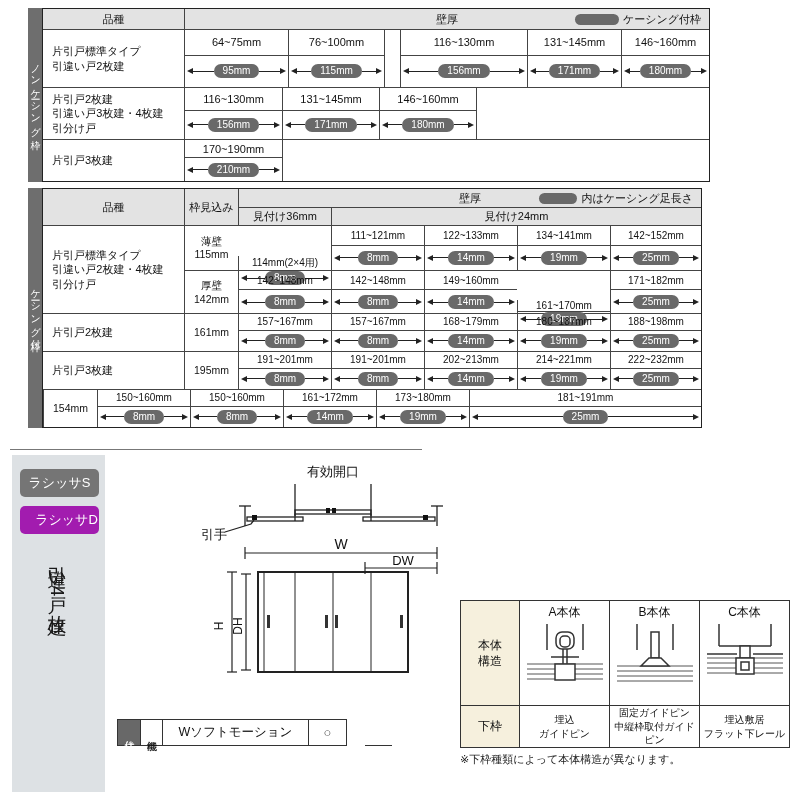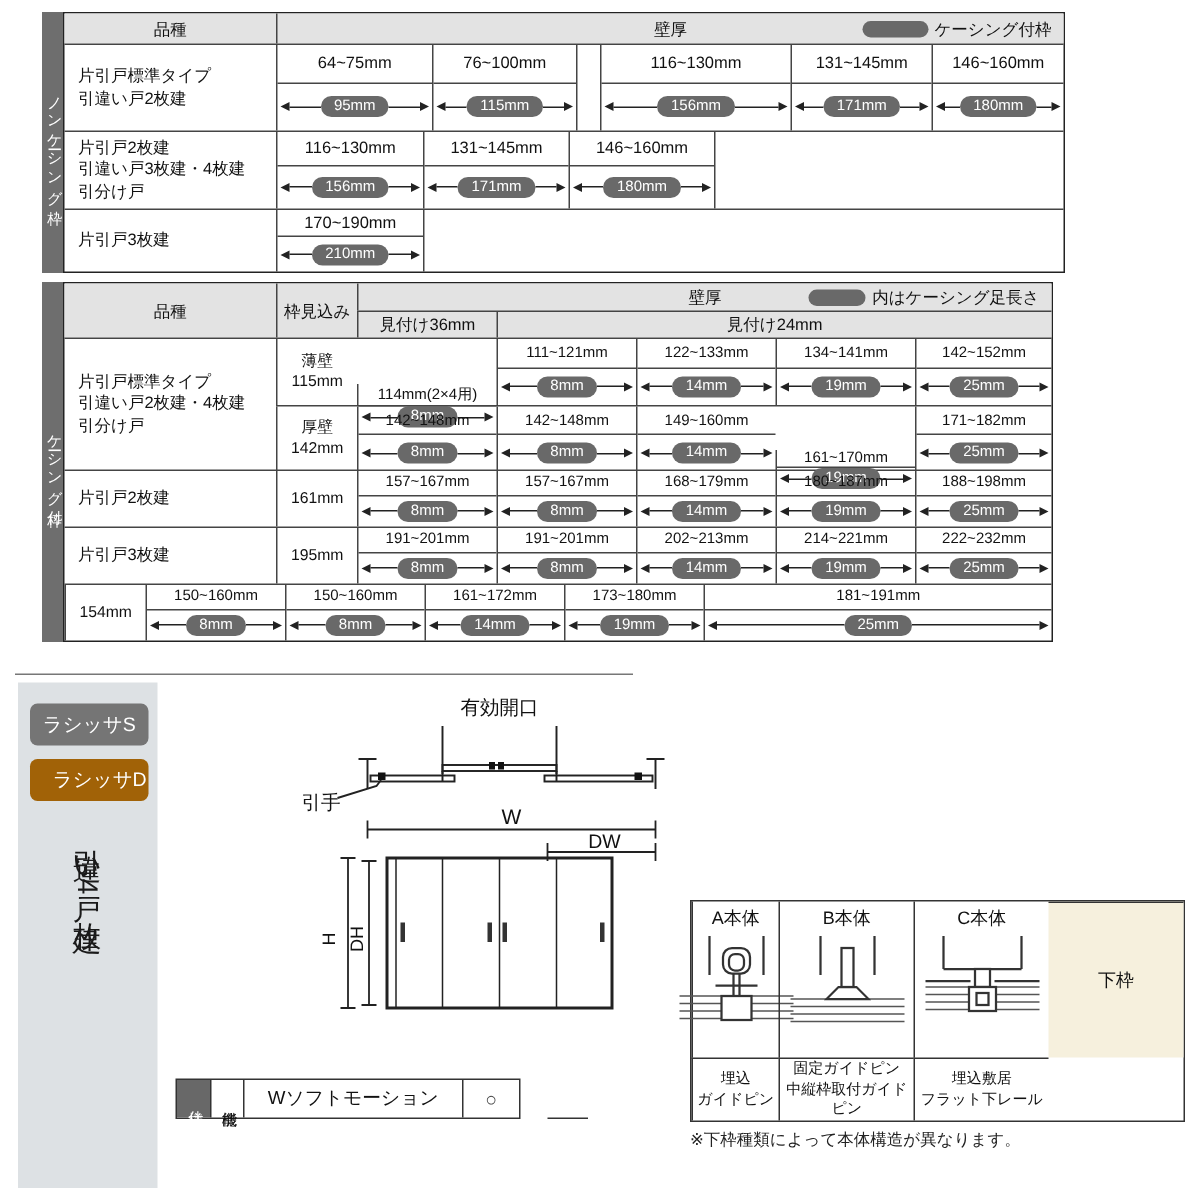--- a/index.html
+++ b/index.html
@@ -33,21 +33,21 @@
   .filler{flex:1;border-left:1px solid #444;}
   .spacer{width:16px;border-left:1px solid #444;}
   .notewrap{position:absolute;right:8px;top:0;bottom:0;display:flex;align-items:center;gap:4px;font-size:11px;}
   .notepill{width:44px;height:11px;background:#696969;border-radius:6px;display:inline-block;}
   
   .divider{position:absolute;left:10px;top:449px;width:412px;border-top:1px solid #777;}
   .sidepanel{position:absolute;left:12px;top:455px;width:93px;height:337px;background:#dde1e4;}
   .badge{position:absolute;left:20px;width:79px;height:28px;border-radius:5px;color:#fff;
          display:flex;align-items:center;justify-content:center;font-size:13px;}
   .badge.s{top:469px;background:#757575;}
-  .badge.d{top:506px;background:#a16207;padding-left:14px;}
+  .badge.d{top:506px;background:#a21caf;padding-left:14px;}
   .vtitle{position:absolute;left:44px;top:552px;writing-mode:vertical-rl;font-size:19px;letter-spacing:3px;color:#1a1a1a;}
   .ddgwrap{position:absolute;left:175px;top:460px;}
   
   .spc{position:absolute;left:117px;top:719px;height:27px;display:flex;border:1px solid #333;background:#fff;}
   .spc>div{display:flex;align-items:center;justify-content:center;}
   .spc .c1{width:22px;background:#686868;color:#fff;writing-mode:vertical-rl;font-size:10px;}
   .spc .c2{width:22px;border-left:1px solid #333;writing-mode:vertical-rl;font-size:10px;}
   .spc .c3{width:146px;border-left:1px solid #333;font-size:12.5px;}
   .spc .c4{width:38px;border-left:1px solid #333;font-size:13px;color:#444;}
   .spcext{position:absolute;left:365px;top:745px;width:27px;border-top:1px solid #333;}
@@ -560,20 +560,22 @@
 
   <div class="spc">
     <div class="c1">仕様</div>
     <div class="c2">機能</div>
     <div class="c3">Wソフトモーション</div>
     <div class="c4">○</div>
   </div>
   <div class="spcext"></div>
 
   <div class="bst">
+    <div class="hdr ml">本体
+構造</div>
     <div class="bl dcell">
       <div class="dlabel">A本体</div>
       <svg width="84" height="78" viewBox="0 0 84 78">
         <g stroke="#333" fill="none" stroke-width="1.5">
           <line x1="24" y1="4" x2="24" y2="30"></line>
             <line x1="60" y1="4" x2="60" y2="30"></line>
           <rect x="33" y="12" width="18" height="17" rx="6"></rect>
             <rect x="37" y="16" width="10" height="11" rx="4"></rect>
           <line x1="40" y1="29" x2="40" y2="44"></line>
             <line x1="44" y1="29" x2="44" y2="44"></line>

